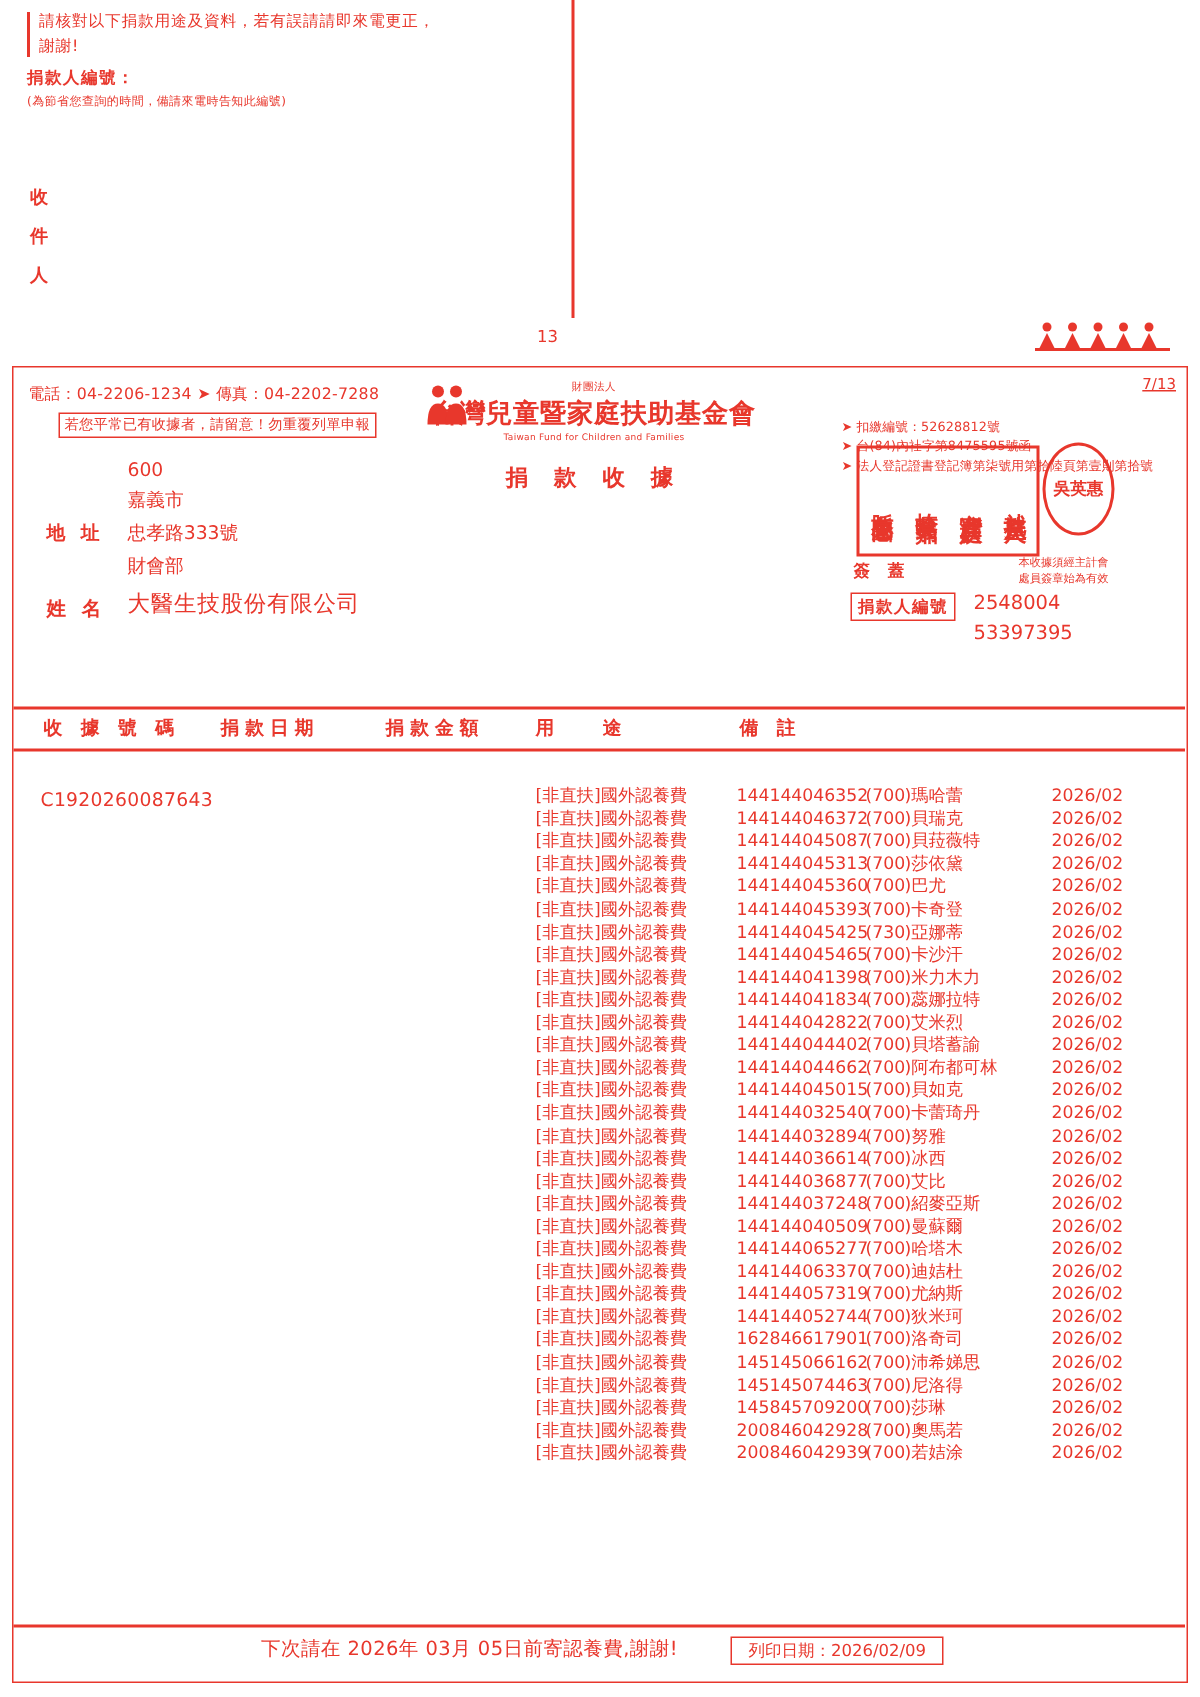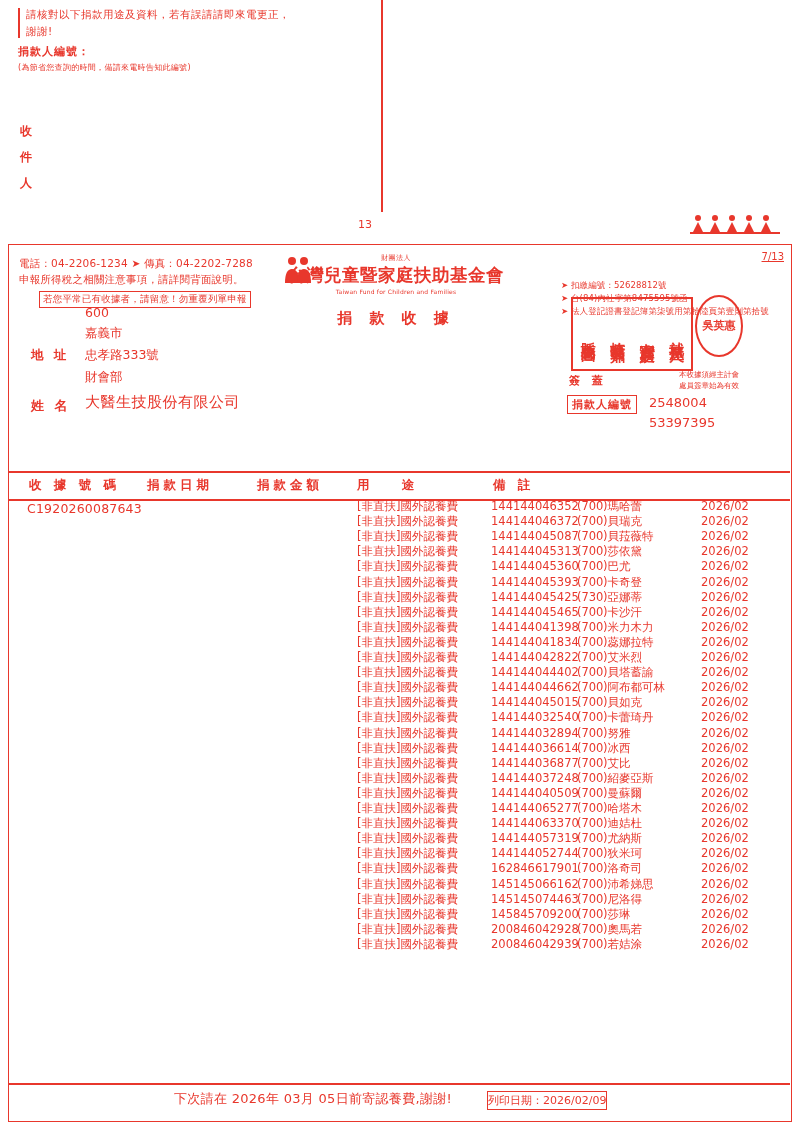--- a/index.html
+++ b/index.html
@@ -51,32 +51,32 @@
   #donor-id-2{position:absolute;left:640px;top:170px;font-size:13px;}
   
   #tbl-head-line-top{position:absolute;left:0;top:226px;width:781px;height:1.5px;background:#e8372c;}
   #tbl-head-line-bot{position:absolute;left:0;top:254px;width:781px;height:1.5px;background:#e8372c;}
   .th{position:absolute;top:232px;font-size:12.5px;font-weight:bold;letter-spacing:4px;}
   #th-no{left:20px;}
   #th-date{left:138px;}
   #th-amt{left:248px;}
   #th-use{left:348px;letter-spacing:14px;}
   #th-note{left:484px;}
-  #tbl-body{position:absolute;left:0;top:248px;width:781px;height:582px;}
+  #tbl-body{position:absolute;left:0;top:272px;width:781px;height:582px;}
   #receipt-no{position:absolute;left:18px;top:8px;font-size:12.5px;letter-spacing:.2px;}
   .row{position:absolute;height:15.1px;font-size:11.5px;white-space:nowrap;}
   .c-use{position:absolute;left:348px;}
   .c-note{position:absolute;left:482px;}
   .c-code{position:absolute;left:568px;}
   .c-nm{position:absolute;left:594px;}
   .c-dt{position:absolute;left:692px;}
   
   #foot-line{position:absolute;left:0;top:838px;width:781px;height:1.5px;background:#e8372c;}
   #foot-msg{position:absolute;left:165px;top:845px;font-size:13px;letter-spacing:.3px;}
-  #print-date-box{position:absolute;left:478px;top:846px;border:1px solid #e8372c;padding:1px 0;font-size:11px;}
+  #print-date-box{position:absolute;left:478px;top:846px;border:1px solid #e8372c;padding:1px 11px;font-size:11px;}
 </style>
 </head>
 <body>
 
 <div id="top-stub">
   <div class="vline" id="stub-left-bar"></div>
   <div class="vline" id="stub-center-line"></div>
   <div id="stub-text1" style="white-space:pre-line">請核對以下捐款用途及資料，若有誤請請即來電更正，
 謝謝!</div>
   <div id="stub-donor-label">捐款人編號：</div>
@@ -101,21 +101,20 @@
     </g>
   </svg>
 </div>
 
 <div id="receipt">
 
   <div id="hdr">
 
     <div id="hdr-left">
       <div class="hdr-line">電話：04-2206-1234  ➤ 傳真：04-2202-7288</div>
-      <div class="hdr-line">申報所得稅之相關注意事項，請詳閱背面說明。</div>
       <div id="hdr-box-note">若您平常已有收據者，請留意！勿重覆列單申報</div>
     </div>
 
     <div id="hdr-center">
       <div id="org-found">財團法人</div>
       <div id="org-name">台灣兒童暨家庭扶助基金會</div>
       <div id="org-name-en">Taiwan Fund for Children and Families</div>
       <div id="receipt-title">捐 款 收 據</div>
     </div>
     <svg id="logo-hands" viewBox="0 0 34 34">

